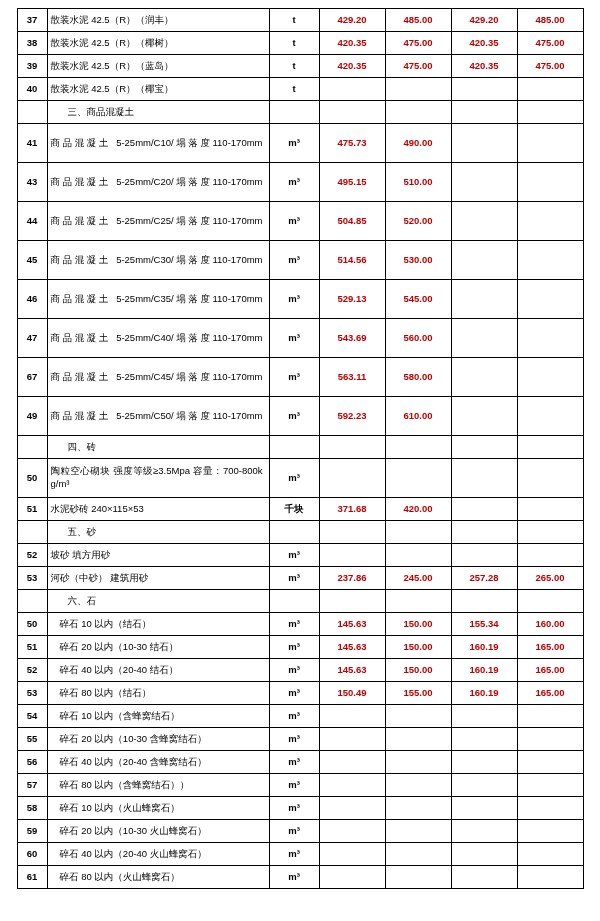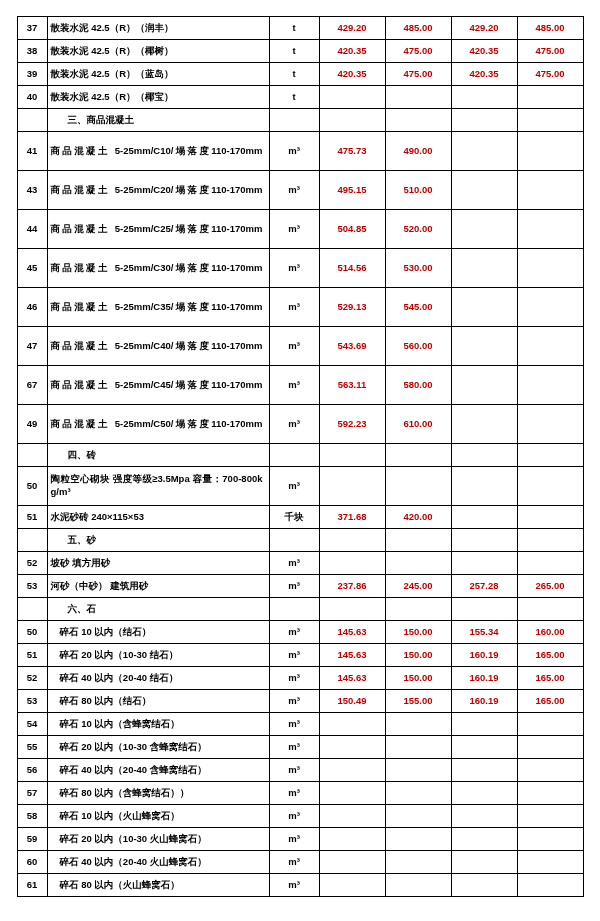--- a/index.html
+++ b/index.html
@@ -11,21 +11,21 @@
     width: 600px;
     height: 921px;
     font-family: "Liberation Sans", sans-serif;
     color: #000000;
     -webkit-font-smoothing: none;
   }
   .sheet {
     width: 600px;
     height: 921px;
     box-sizing: border-box;
-    padding: 16px;
+    padding: 8px;
     overflow: hidden;
   }
   table.price-table {
     border-collapse: collapse;
     width: 566px;
     margin: 0 auto;
     table-layout: fixed;
     border-top: 1px solid #000;
     border-left: 1px solid #000;
   }
@@ -48,21 +48,21 @@
   col.c-p4    { width: 66px; }
 
   .no {
     text-align: center;
     font-weight: bold;
     font-size: 10px;
   }
   .name {
     text-align: left;
     padding-left: 6px;
-    font-weight: bold;
+    font-weight: normal;
     font-size: 9.5px;
   }
   .name.indent { padding-left: 12px; }
   .name.section { padding-left: 20px; }
   .name.justify {
     text-align: justify;
     text-align-last: justify;
     padding-right: 6px;
   }
   .unit {

